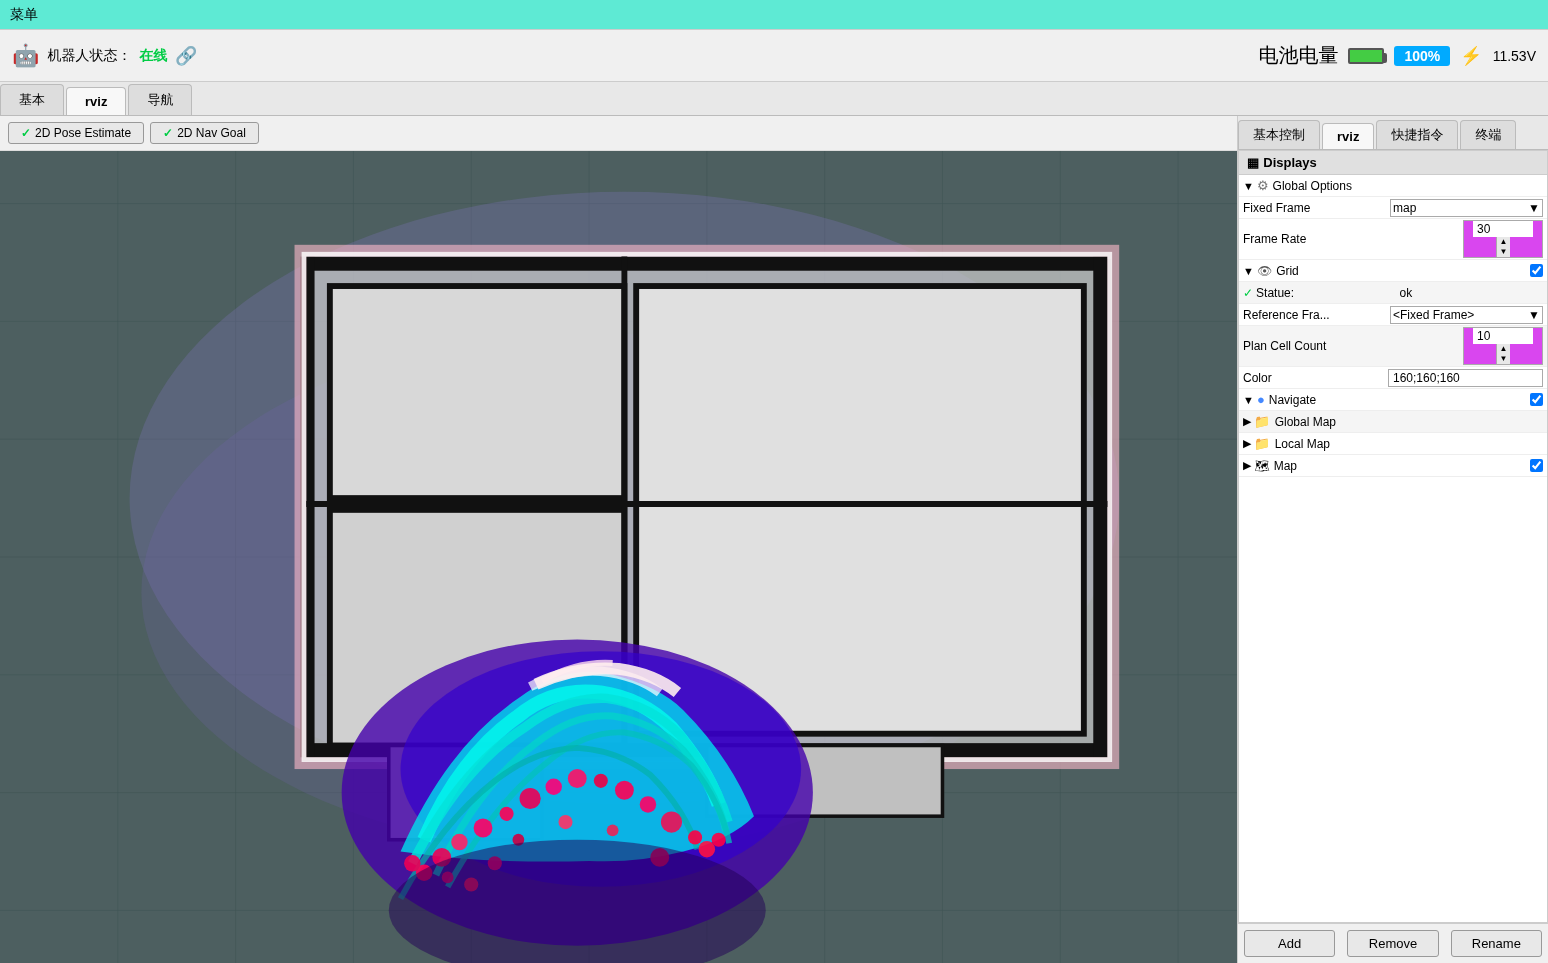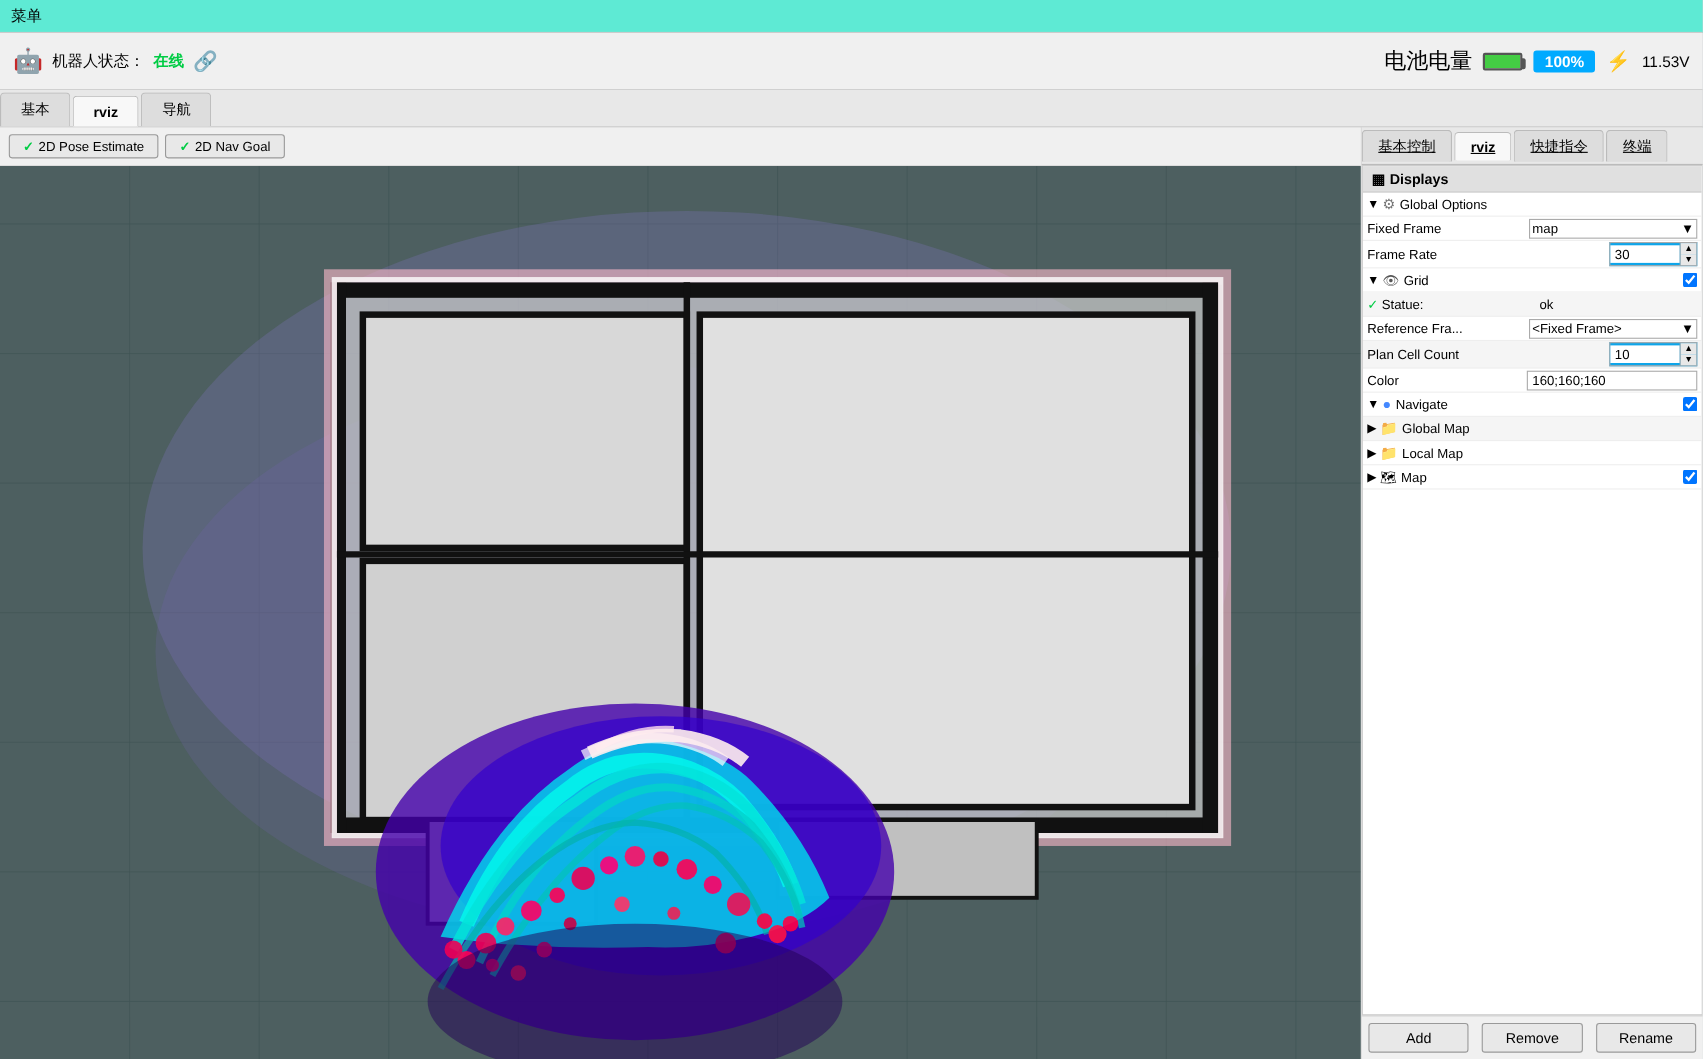--- a/index.html
+++ b/index.html
@@ -138,22 +138,21 @@
       flex-direction: column;
       background: #f0f0f0;
     }
 
     
     #right-tabs {
       display: flex;
       border-bottom: 1px solid #bbb;
       background: #e8e8e8;
       height: 34px;
-      align-items: center;
-      text-decoration: underline;
+      align-items: flex-end;
     }
     .right-tab {
       padding: 5px 14px;
       border: 1px solid #bbb;
       border-bottom: none;
       background: #ddd;
       cursor: pointer;
       font-size: 13px;
       border-radius: 4px 4px 0 0;
       margin-right: 2px;
@@ -212,22 +211,23 @@
     }
     .item-checkbox { margin-left: 4px; }
 
     .row-bg-alt { background: #f5f5f5; }
 
     
     .spinbox {
       display: flex;
       align-items: center;
       border: 1px solid #aaa;
-      background: #0ea5e9;
+      background: #d946ef;
       min-width: 80px;
+      flex-direction: column;
     }
     .spinbox input {
       border: none;
       outline: none;
       padding: 1px 4px;
       font-size: 12px;
       flex: 1;
       width: 60px;
     }
     .spinbox-arrows {

